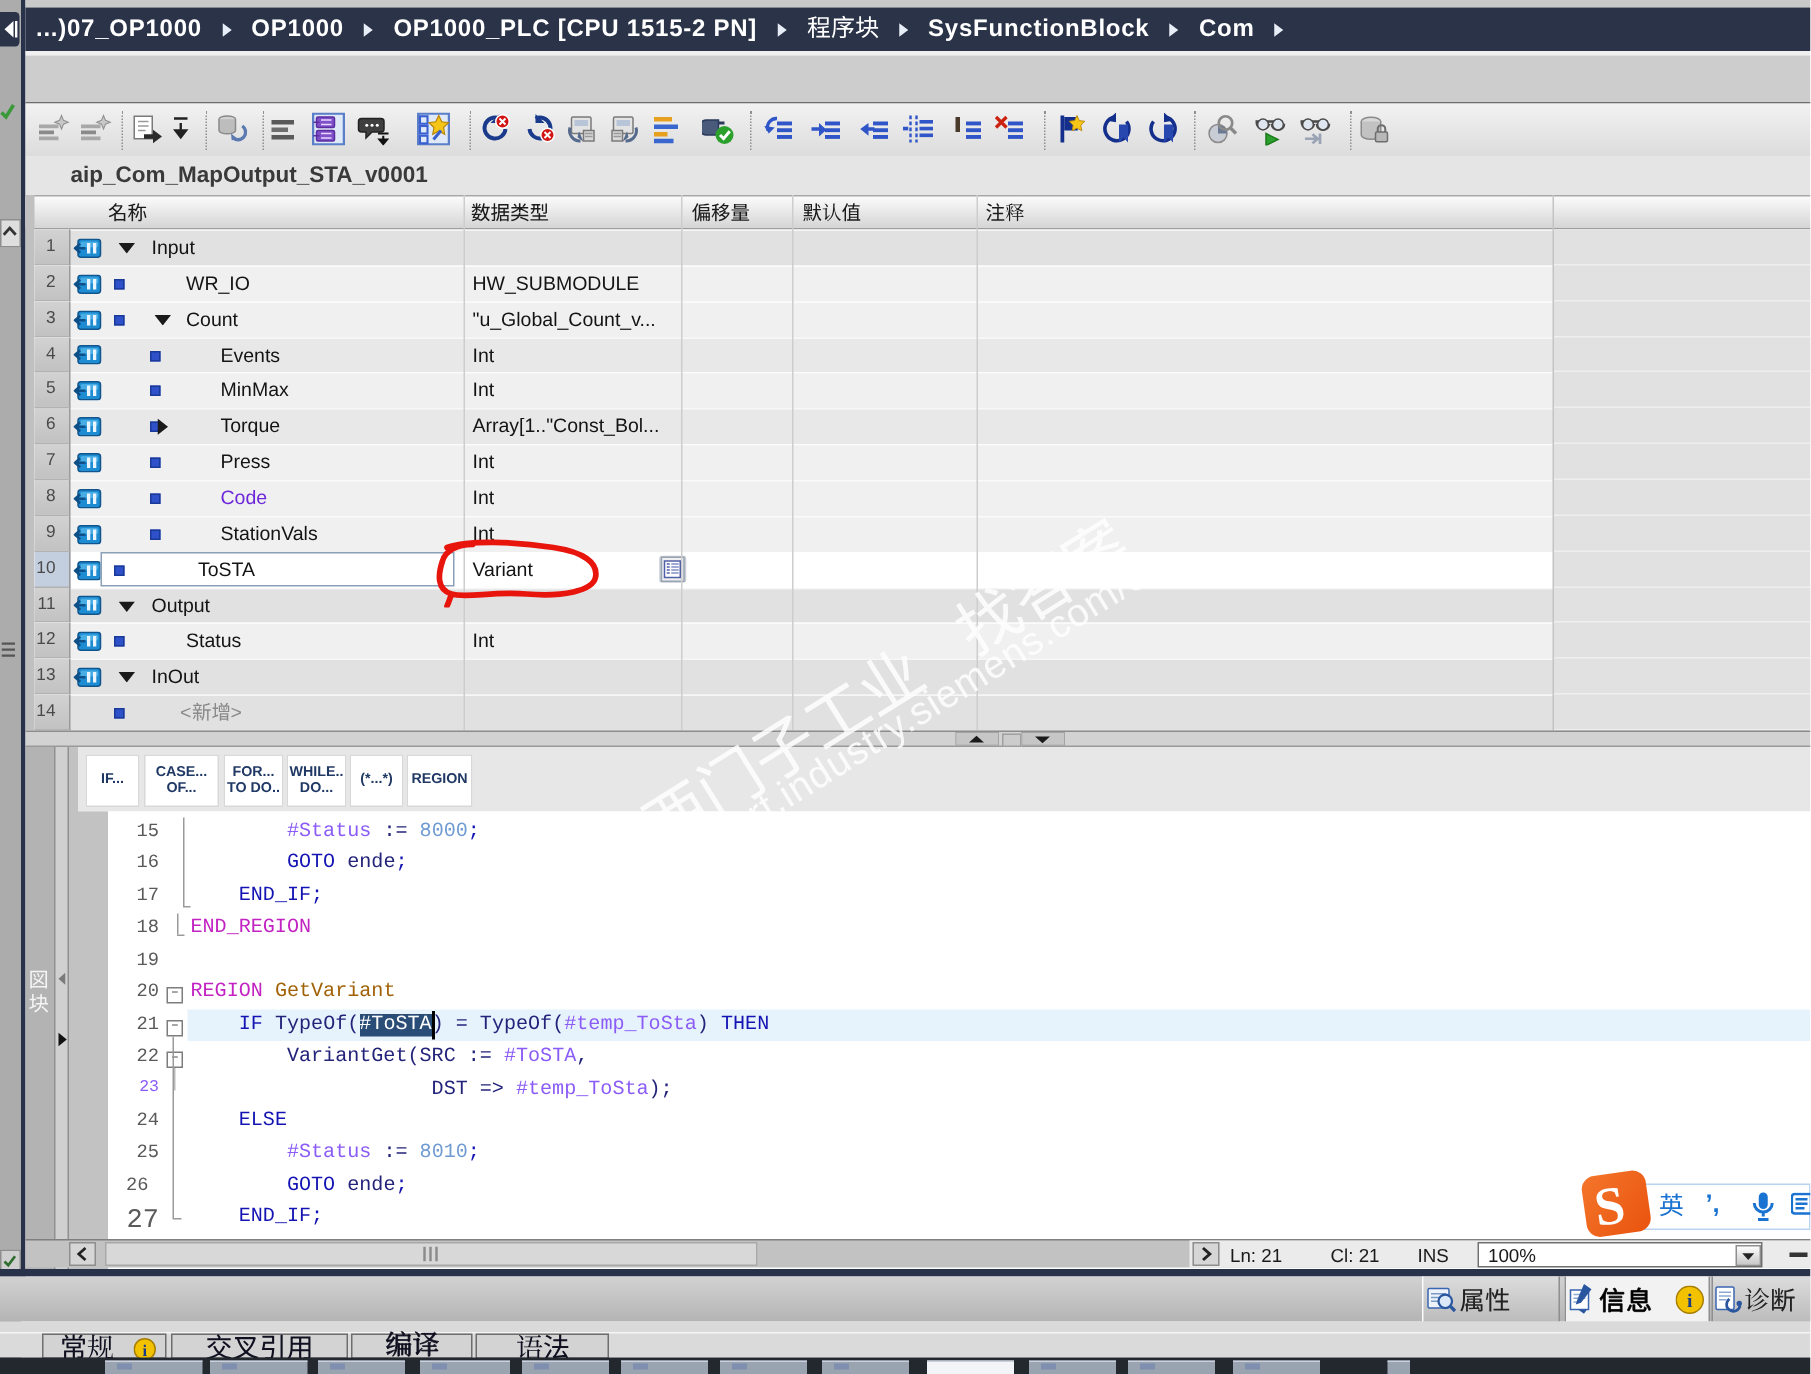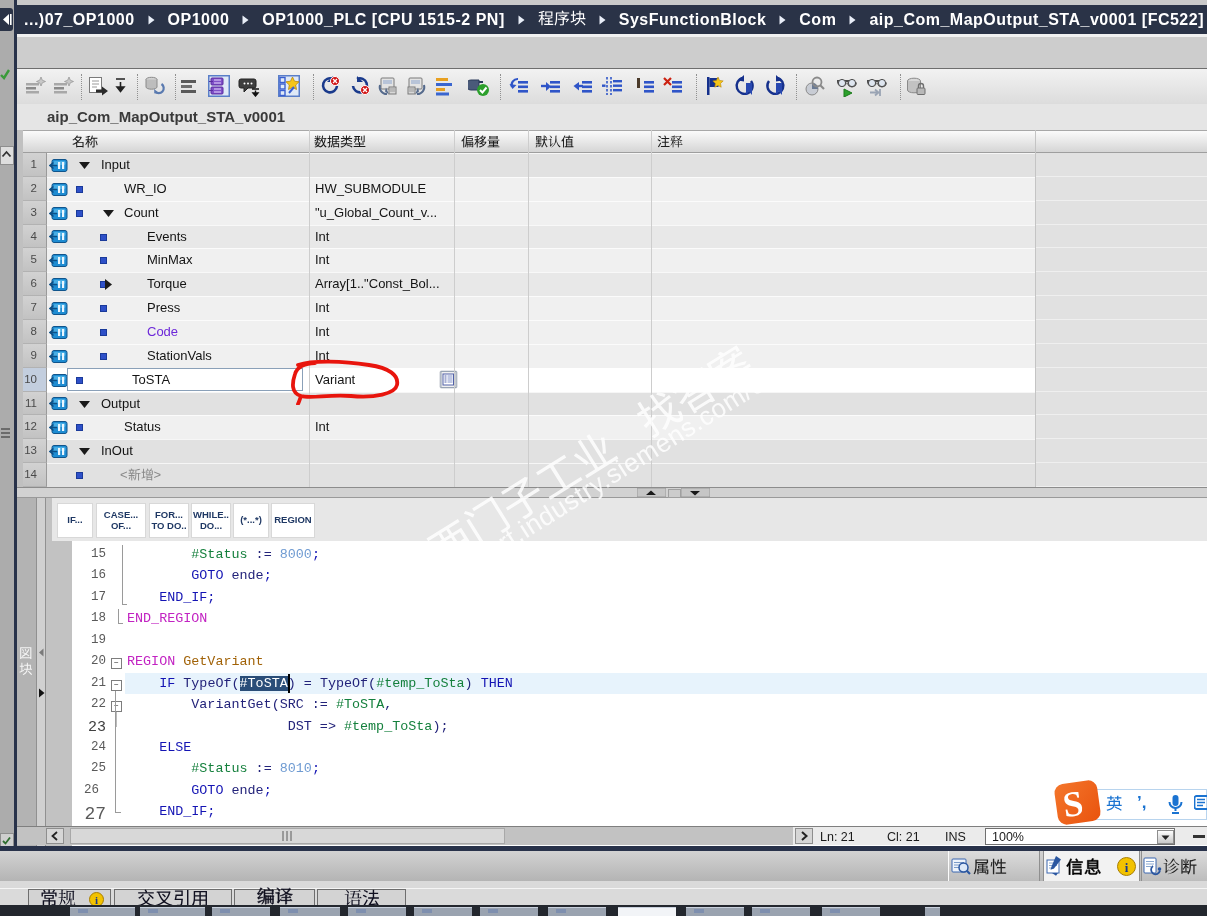--- a/index.html
+++ b/index.html
@@ -4,21 +4,21 @@
 html,body{margin:0;padding:0}
 body{width:1207px;height:916px;position:relative;overflow:hidden;font-family:"Liberation Sans",sans-serif;background:#fff}
 .a{position:absolute}
 .cj{width:1em;height:1em;display:inline-block;vertical-align:-0.12em}
 .bcj svg.cj{stroke:currentColor;stroke-width:30px}
 pre,.mono{font-family:"Liberation Mono",monospace}
 .row{border-top:1px solid rgba(255,255,255,.7)}
 .num{font-size:11.5px;color:#4a4a4a;text-align:right}
 .cell{font-size:13px;color:#141414;white-space:nowrap}
 .hdr{font-size:13px;color:#1c1c1c;white-space:nowrap}
-.k{color:#1414b4}.m{color:#c223c2}.f{color:#a16207}.v{color:#15803d}.n{color:#6f9bd2}.d{color:#23237a}
+.k{color:#1414b4}.m{color:#c223c2}.f{color:#a16207}.v{color:#8b5cf6}.n{color:#6f9bd2}.d{color:#23237a}
 .codeln{font-family:"Liberation Mono",monospace;font-size:13.4px;white-space:pre;color:#23237a}
 .fold{width:9px;height:9px;border:1px solid #7d7d7d;background:#fff;font:8px/8px "Liberation Mono";text-align:center;color:#333}
 .snip{background:#fff;border:1px solid #d8d8d8;color:#1f3864;font-weight:bold;font-size:9.5px;text-align:center;display:flex;align-items:center;justify-content:center;line-height:10.5px}
 .tabb{background:#d3d3d3;border:1px solid #6e6e6e;font-size:13px;color:#101020;display:flex;align-items:center;justify-content:center}
 </style></head>
 <body>
 <svg width="0" height="0" style="position:absolute">
 <symbol id="u7A0B" viewBox="0 0 1000 1000">
       <path fill="currentColor" d="M635 509H713V912H635ZM387 866H956V936H387ZM441 666H914V735H441ZM525 157V341H827V157ZM452 89H904V410H452ZM870 445 922 504Q860 521 777 533Q695 545 607 553Q519 561 439 565Q437 552 432 534Q426 516 420 503Q479 500 542 494Q604 489 665 482Q726 474 778 465Q831 456 870 445ZM210 123H287V959H210ZM48 321H411V395H48ZM214 349 263 370Q248 423 226 480Q205 537 179 593Q153 648 125 697Q97 745 68 780Q62 763 50 742Q38 721 28 707Q55 677 82 635Q109 593 134 544Q160 496 180 446Q201 395 214 349ZM362 53 417 114Q371 133 311 148Q251 164 188 176Q124 187 65 195Q63 183 55 165Q48 147 42 134Q99 125 158 113Q218 100 272 85Q325 70 362 53ZM284 450Q293 459 313 478Q332 497 355 520Q378 543 396 563Q415 582 422 592L376 654Q367 638 350 615Q334 592 314 566Q294 540 277 518Q259 495 247 482Z"></path>
     </symbol>
@@ -212,21 +212,20 @@
       <path d="M0.5 0.5 L6.5 5 L0.5 9.5Z" fill="#e8eef8"></path>
     </svg>
     <span style="flex:none">SysFunctionBlock</span>
     <svg width="7" height="10" viewBox="0 0 7 10" style="margin:0 13px;flex:none">
       <path d="M0.5 0.5 L6.5 5 L0.5 9.5Z" fill="#e8eef8"></path>
     </svg>
     <span style="flex:none">Com</span>
     <svg width="7" height="10" viewBox="0 0 7 10" style="margin:0 13px;flex:none">
       <path d="M0.5 0.5 L6.5 5 L0.5 9.5Z" fill="#e8eef8"></path>
     </svg>
-    <span style="flex:none">aip_Com_MapOutput_STA_v0001 [FC522]</span>
   </div>
 <svg class="a" style="left:25px;top:75px" width="22" height="22" viewBox="0 0 22 22">
     <rect x="1" y="8" width="13" height="2.5" fill="#a8a8a8"></rect>
     <rect x="1" y="12" width="10" height="2.5" fill="#8a8a8a"></rect>
     <rect x="1" y="16" width="13" height="2.5" fill="#a8a8a8"></rect>
     <path d="M16 2 l1.3 3.2 L20.5 6.5 l-3.2 1.3 L16 11 l-1.3-3.2 L11.5 6.5 l3.2-1.3Z" fill="#c8c8c8" stroke="#909090" stroke-width=".7"></path>
   </svg>
 <svg class="a" style="left:53px;top:75px" width="22" height="22" viewBox="0 0 22 22">
     <rect x="1" y="8" width="13" height="2.5" fill="#a8a8a8"></rect>
     <rect x="1" y="12" width="10" height="2.5" fill="#8a8a8a"></rect>
@@ -680,21 +679,21 @@
 <div class="a codeln" style="left:127px;top:590px">    <span class="k">END_IF;</span></div>
 <div class="a mono" style="left:84px;top:611px;width:22px;text-align:right;font-size:12.5px;color:#5a5a5a">18</div>
 <div class="a codeln" style="left:127px;top:611px"><span class="m">END_REGION</span></div>
 <div class="a mono" style="left:84px;top:633px;width:22px;text-align:right;font-size:12.5px;color:#5a5a5a">19</div>
 <div class="a mono" style="left:84px;top:654px;width:22px;text-align:right;font-size:12.5px;color:#5a5a5a">20</div>
 <div class="a codeln" style="left:127px;top:654px"><span class="m">REGION</span> <span class="f">GetVariant</span></div>
 <div class="a mono" style="left:84px;top:676px;width:22px;text-align:right;font-size:12.5px;color:#5a5a5a">21</div>
 <div class="a codeln" style="left:127px;top:676px">    <span class="k">IF</span> <span class="d">TypeOf(</span><span style="background:#2a4d78;color:#fff">#ToSTA</span><span class="d">) = TypeOf(</span><span class="v">#temp_ToSta</span><span class="d">)</span> <span class="k">THEN</span></div>
 <div class="a mono" style="left:84px;top:697px;width:22px;text-align:right;font-size:12.5px;color:#5a5a5a">22</div>
 <div class="a codeln" style="left:127px;top:697px">        <span class="d">VariantGet(SRC := </span><span class="v">#ToSTA</span><span class="d">,</span></div>
-<div class="a mono" style="left:84px;top:719px;width:22px;text-align:right;font-size:15px;color:#404040">23</div>
+<div class="a mono" style="left:84px;top:719px;width:22px;text-align:right;font-size:11px;color:#8b5cf6">23</div>
 <div class="a codeln" style="left:127px;top:719px">                    <span class="d">DST =&gt; </span><span class="v">#temp_ToSta</span><span class="d">);</span></div>
 <div class="a mono" style="left:84px;top:740px;width:22px;text-align:right;font-size:12.5px;color:#5a5a5a">24</div>
 <div class="a codeln" style="left:127px;top:740px">    <span class="k">ELSE</span></div>
 <div class="a mono" style="left:84px;top:761px;width:22px;text-align:right;font-size:12.5px;color:#5a5a5a">25</div>
 <div class="a codeln" style="left:127px;top:761px">        <span class="v">#Status</span> <span class="d">:=</span> <span class="n">8010</span><span class="k">;</span></div>
 <div class="a mono" style="left:84px;top:783px;width:22px;text-align:left;font-size:12.5px;color:#5a5a5a">26</div>
 <div class="a codeln" style="left:127px;top:783px">        <span class="k">GOTO</span> <span class="d">ende</span><span class="k">;</span></div>
 <div class="a mono" style="left:84px;top:804px;width:22px;text-align:right;font-size:18px;color:#5a5a5a">27</div>
 <div class="a codeln" style="left:127px;top:804px">    <span class="k">END_IF;</span></div>
 <div class="a" style="left:288px;top:674px;width:1.5px;height:19px;background:#000"></div>

